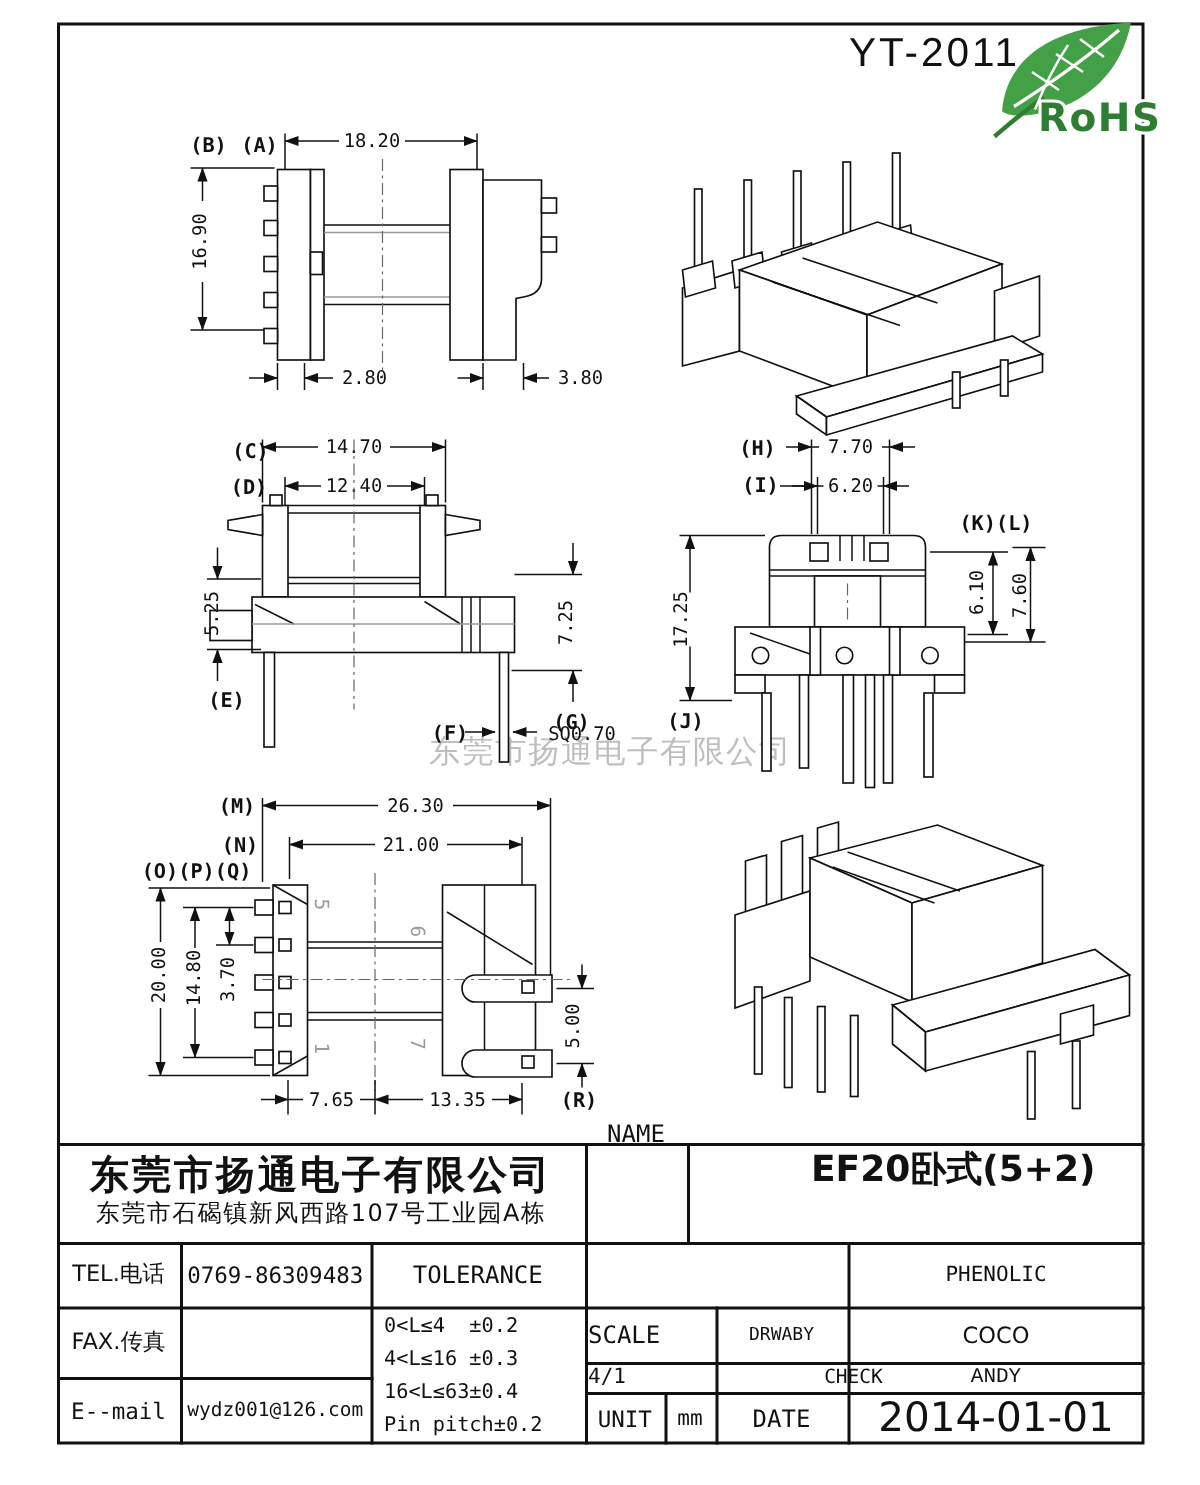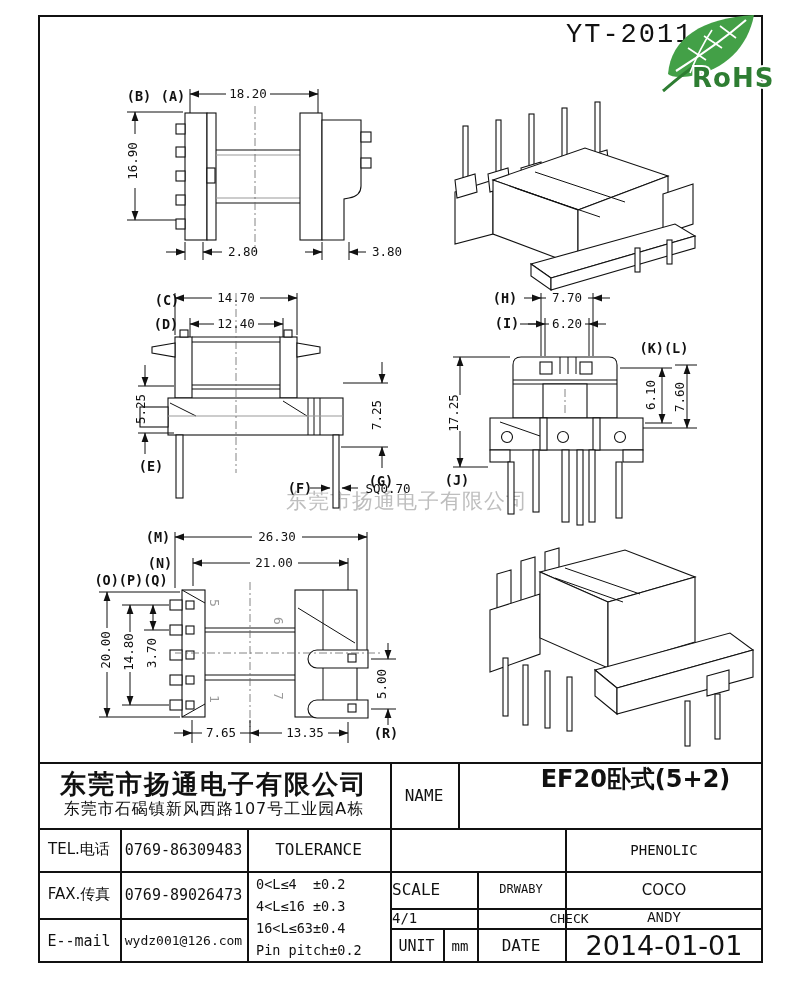--- a/index.html
+++ b/index.html
@@ -1,19 +1,19 @@
 <!DOCTYPE html>
 <html><head>
 <meta charset="utf-8">
 <style>
   html,body{margin:0;padding:0;background:#e8e8e8;}
   .page{position:relative;width:800px;height:990px;background:#fff;overflow:hidden;
         font-family:"DejaVu Sans","Liberation Sans",sans-serif;color:#111;}
   .frame{position:absolute;left:38px;top:15px;width:721px;height:944px;border:2px solid #111;}
-  .doccode{position:absolute;left:566px;top:20px;font-family:Liberation Mono, monospace;
+  .doccode{position:absolute;left:566px;top:20px;font-family:Liberation Sans, sans-serif;
            font-size:27px;letter-spacing:2px;color:#111;}
   .watermark{position:absolute;left:286px;top:487px;font-size:21px;letter-spacing:1px;
              color:#b3b3b3;opacity:.85;white-space:nowrap;}
   .hl,.vl{position:absolute;background:#111;}
   .cell{position:absolute;display:flex;align-items:center;justify-content:center;
         font-family:"DejaVu Sans Mono","Liberation Mono",monospace;color:#111;}
   .cjk{font-family:"DejaVu Sans","Liberation Sans",sans-serif;}
   .company{flex-direction:column;justify-content:center;}
   .company .l1{font-size:26px;font-weight:bold;letter-spacing:2px;line-height:1.15;}
   .company .l2{font-size:16px;letter-spacing:1px;}
@@ -366,30 +366,29 @@
   <div class="vl" style="left:443px;top:928px;width:2px;height:35px;"></div>
 
   <div class="cell cjk company" style="left:40px;top:764px;width:348px;height:62px;">
     <div class="l1">东莞市扬通电子有限公司</div>
     <div class="l2">东莞市石碣镇新风西路107号工业园A栋</div>
   </div>
   <div class="cell cjk" style="left:40px;top:830px;width:78px;height:39px;font-size:15px;">TEL.电话</div>
   <div class="cell" style="left:122px;top:830px;width:123px;height:39px;font-size:15px;">0769-86309483</div>
   <div class="cell" style="left:249px;top:830px;width:139px;height:39px;font-size:16px;">TOLERANCE</div>
   <div class="cell cjk" style="left:40px;top:873px;width:78px;height:43px;font-size:15px;">FAX.传真</div>
-  <div class="cell" style="left:122px;top:873px;width:123px;height:43px;font-size:15px;">0769-89026473</div>
   <div class="cell" style="left:40px;top:920px;width:78px;height:41px;font-size:15px;">E--mail</div>
   <div class="cell" style="left:122px;top:920px;width:123px;height:41px;font-size:13px;">wydz001@126.com</div>
   <div class="cell tol" style="left:252px;top:873px;width:136px;height:88px;">
     <div>0&lt;L≤4  ±0.2</div>
     <div>4&lt;L≤16 ±0.3</div>
     <div>16&lt;L≤63±0.4</div>
     <div>Pin pitch±0.2</div>
   </div>
-  <div class="cell" style="left:392px;top:764px;width:64px;height:62px;font-size:16px;">NAME</div>
+  <div class="cell" style="left:392px;top:724px;width:64px;height:62px;font-size:16px;">NAME</div>
   <div class="cell cjk partname" style="left:460px;top:748px;width:351px;height:62px;">EF20卧式(5+2)</div>
   <div class="cell" style="left:567px;top:830px;width:194px;height:39px;font-size:14px;">PHENOLIC</div>
   <div class="cell left" style="left:392px;top:873px;width:83px;height:33px;font-size:16px;">SCALE</div>
   <div class="cell drwa" style="left:479px;top:873px;width:84px;height:33px;">
     <div>DRWA</div>
     <div>BY</div>
   </div>
   <div class="cell" style="left:567px;top:873px;width:194px;height:33px;font-size:15px;font-family:'DejaVu Sans',sans-serif;">COCO</div>
   <div class="cell left" style="left:392px;top:910px;width:83px;height:16px;font-size:14px;">4/1</div>
   <div class="cell" style="left:479px;top:910px;width:84px;height:16px;font-size:13px;padding-left:48px;">CHECK</div>

